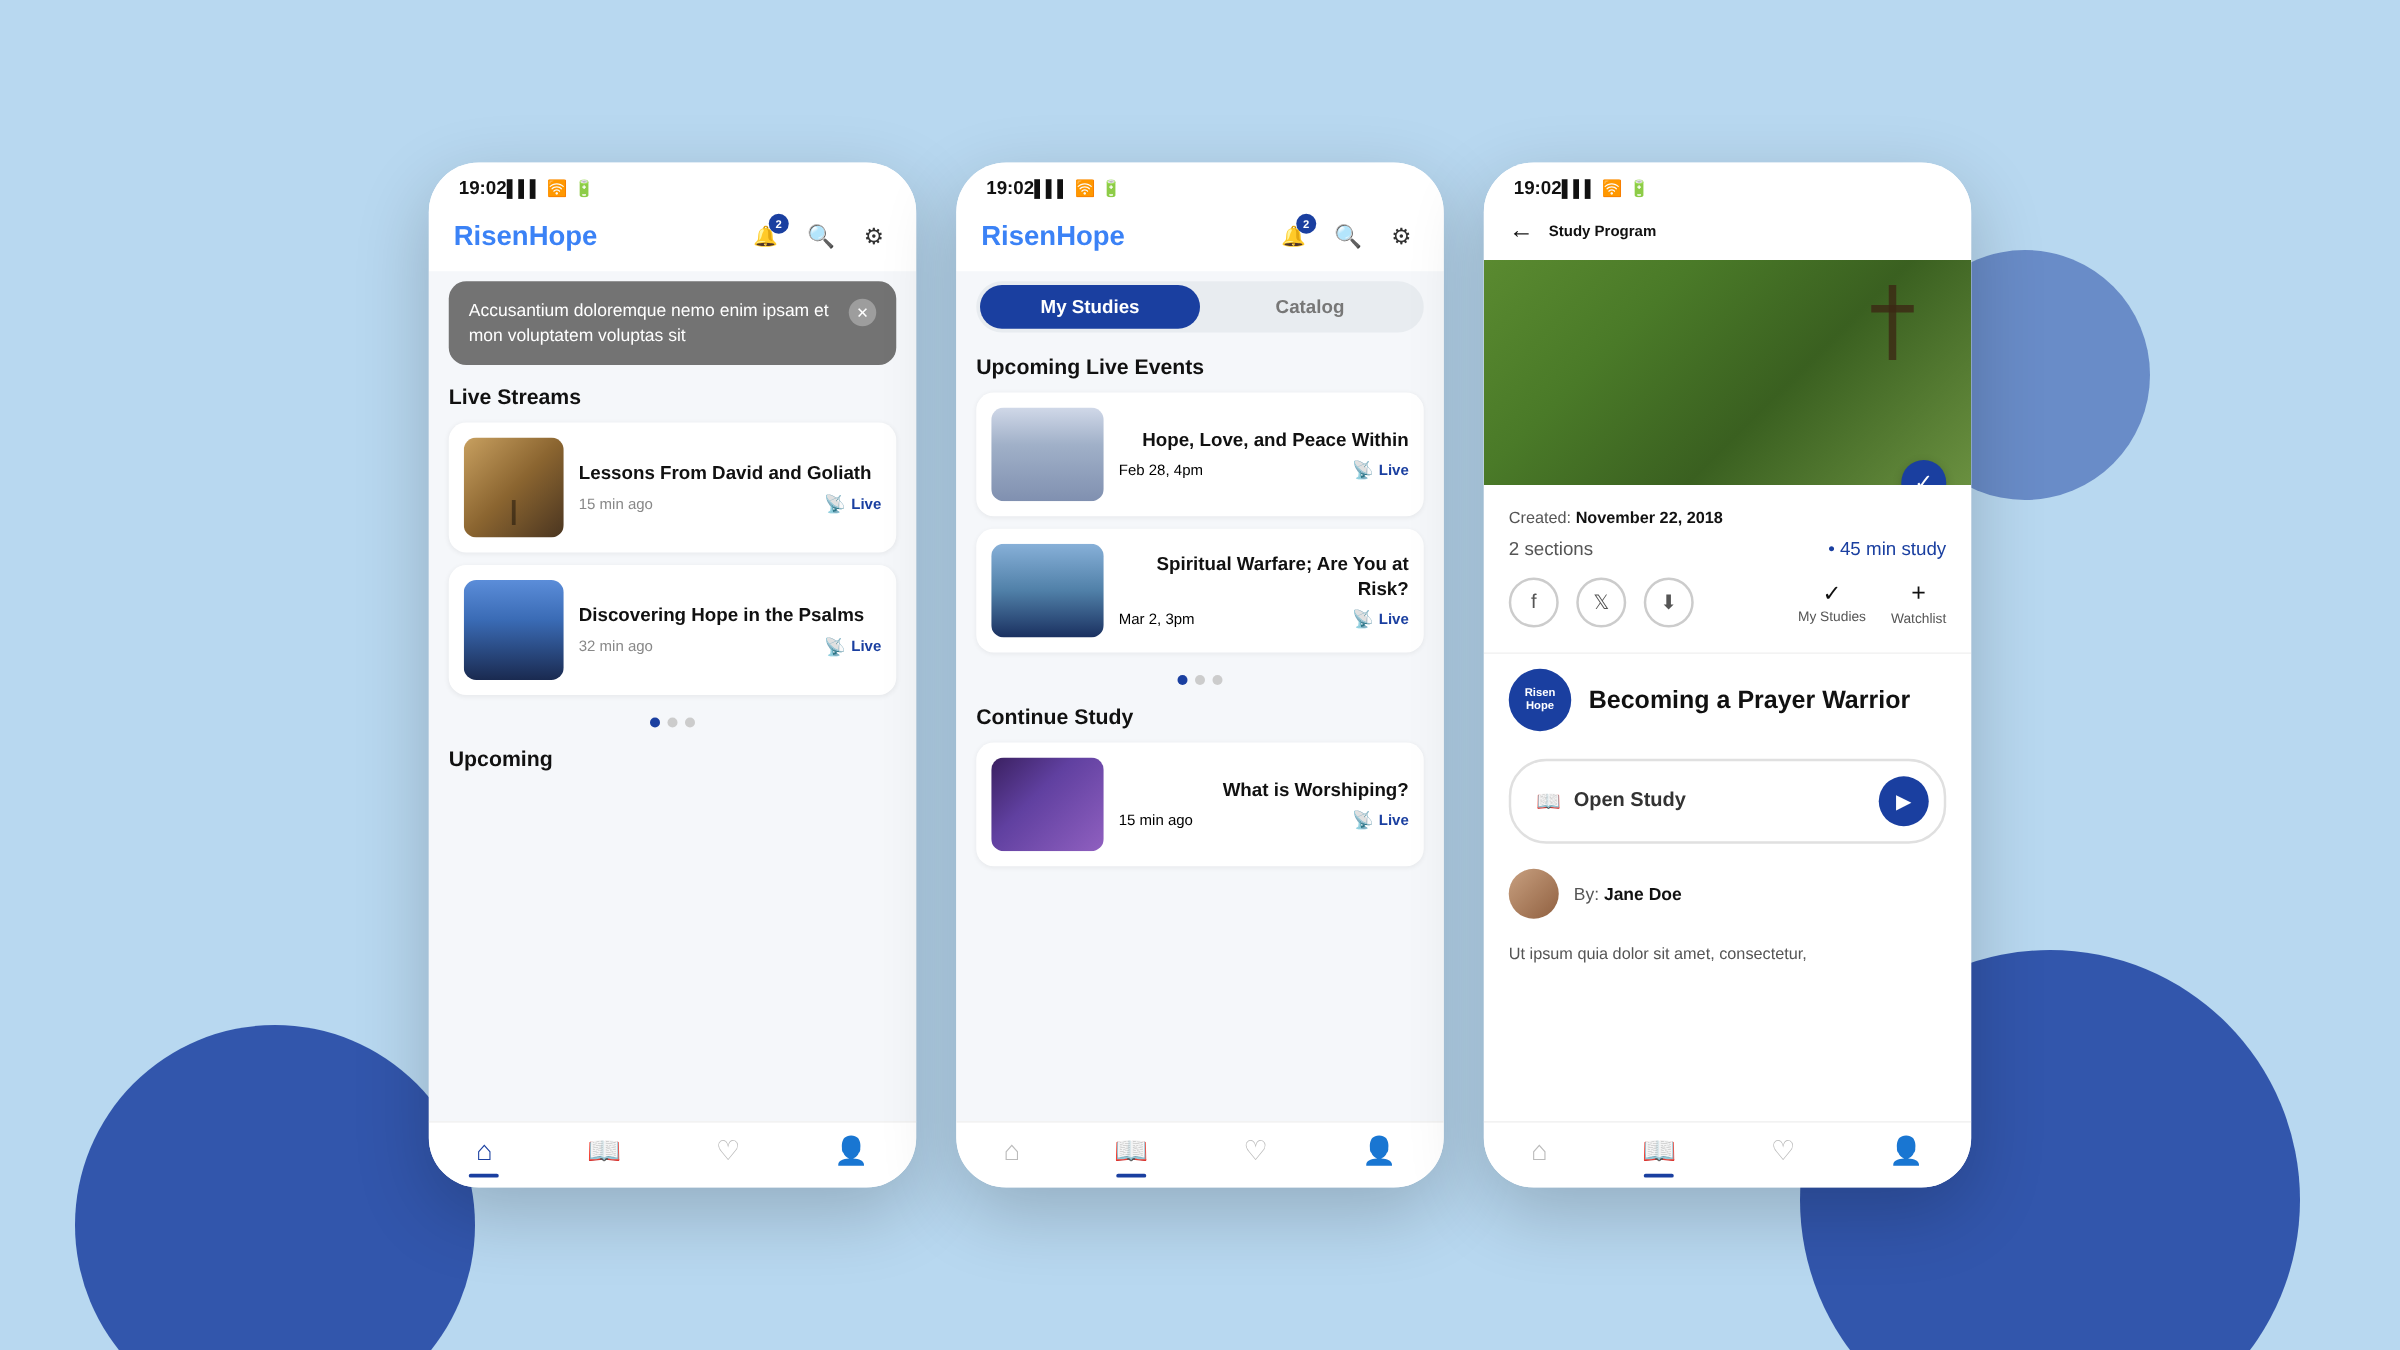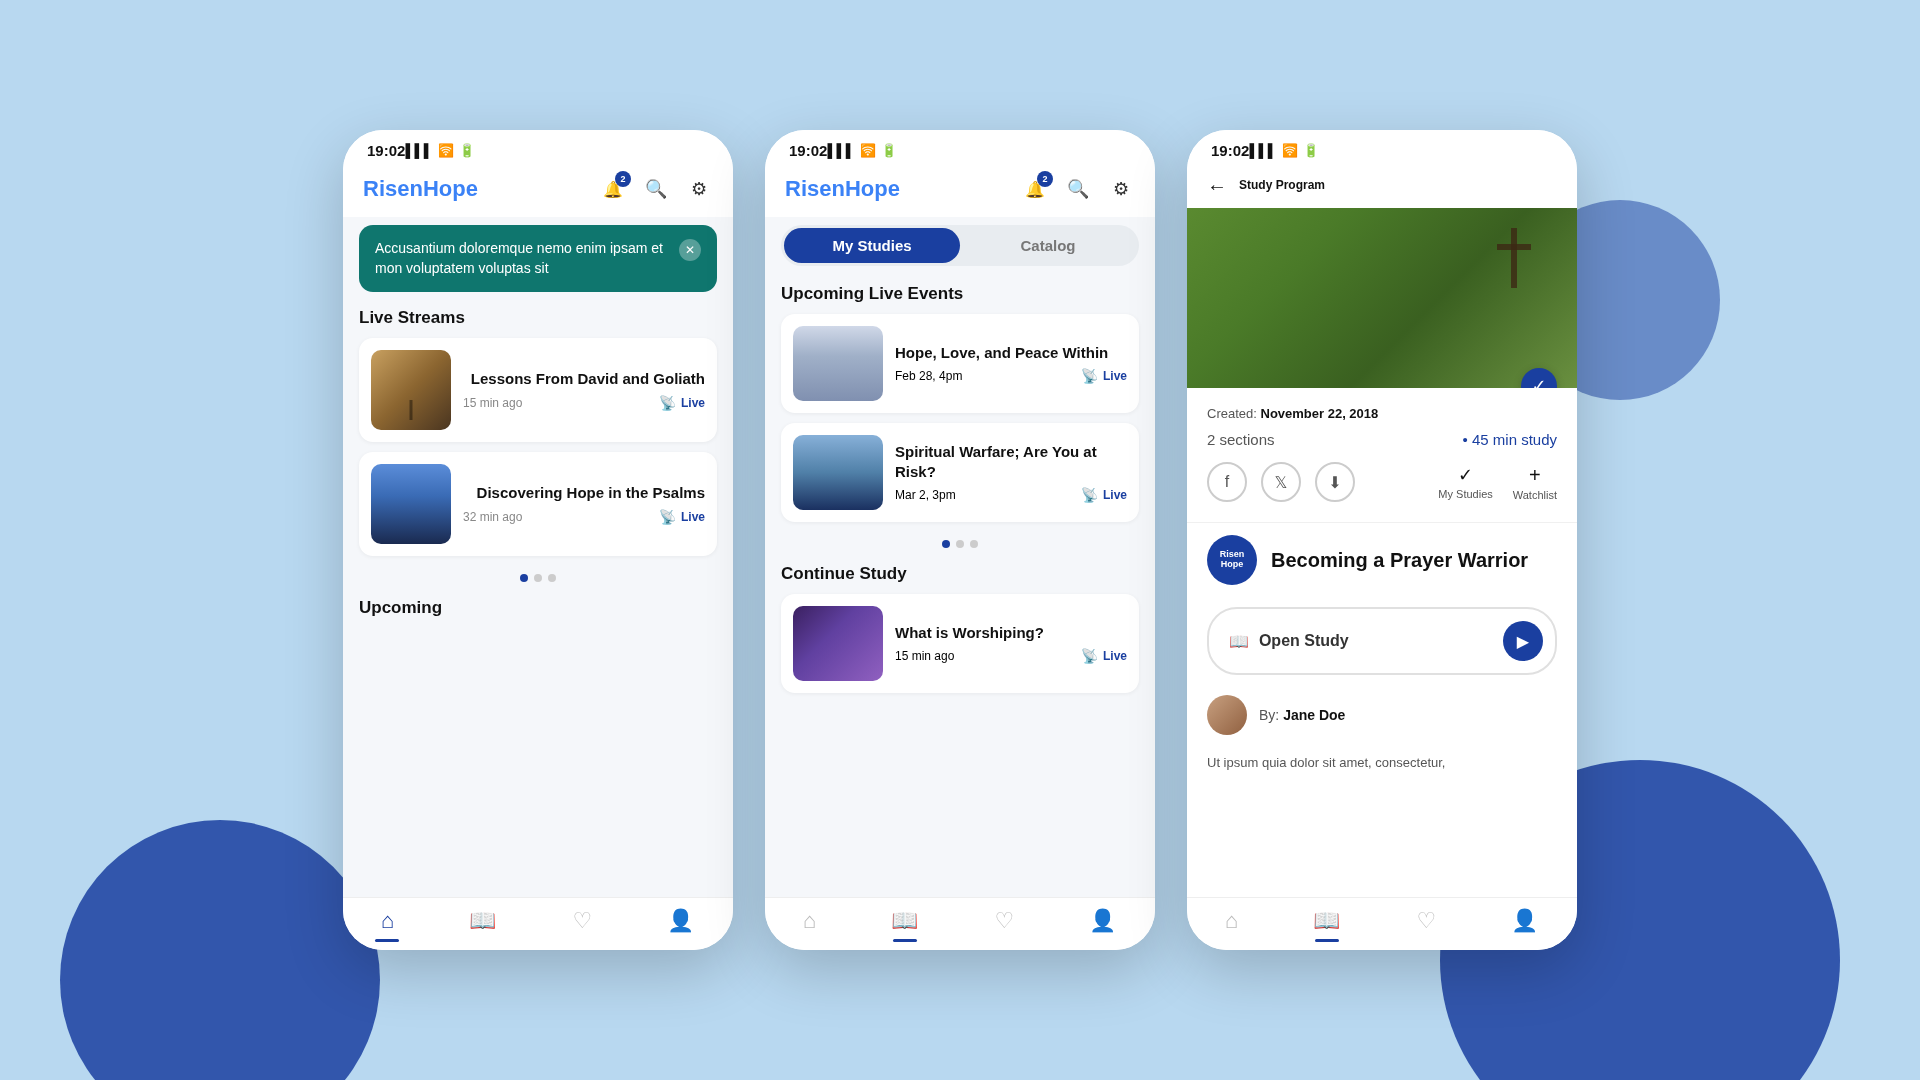--- a/index.html
+++ b/index.html
@@ -143,21 +143,21 @@
 
     
     .phone-content {
       flex: 1;
       overflow: hidden;
       background: #f5f7fa;
     }
 
     
     .banner {
-      background: #0f766e;
+      background: #737373;
       margin: 0 16px 12px;
       border-radius: 14px;
       padding: 14px 16px;
       color: #fff;
       font-size: 14px;
       line-height: 1.4;
       display: flex;
       justify-content: flex-start;
       align-items: flex-start;
       position: relative;
@@ -230,21 +230,20 @@
       align-items: center;
       justify-content: center;
     }
     .thumb-fulfilling {
       background: linear-gradient(135deg, #4a9a4a 0%, #2d7a2d 60%, #1a5a1a 100%);
       width: 100%;
       height: 100%;
     }
     .stream-info {
       flex: 1;
-      text-align: right;
     }
     .stream-title {
       font-size: 15px;
       font-weight: 700;
       color: #111;
       line-height: 1.3;
       margin-bottom: 4px;
     }
     .stream-meta {
       display: flex;
@@ -372,20 +371,21 @@
       width: 100%;
       height: 100%;
     }
     .thumb-worship {
       background: linear-gradient(135deg, #3a2060 0%, #6040a0 40%, #9060c0 100%);
       width: 100%;
       height: 100%;
     }
     .event-info {
       flex: 1;
+      text-align: right;
     }
     .event-title {
       font-size: 15px;
       font-weight: 700;
       color: #111;
       line-height: 1.3;
       margin-bottom: 6px;
     }
     .event-meta {
       display: flex;

